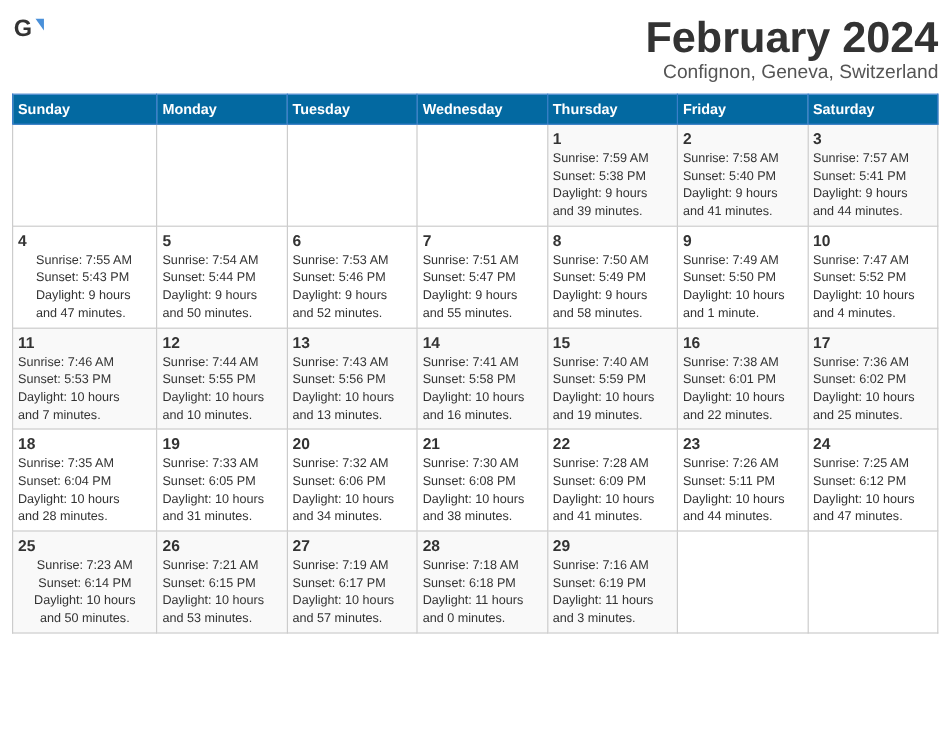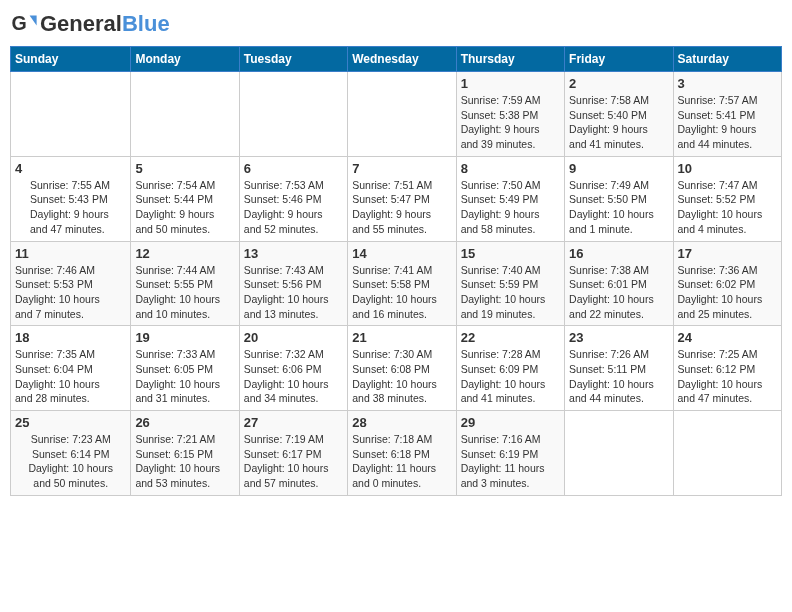--- a/index.html
+++ b/index.html
@@ -89,23 +89,24 @@
   </style>
 </head>
 <body>
 
 <div class="header-area">
   <div class="logo">
     <svg class="logo-icon" viewBox="0 0 40 40" xmlns="http://www.w3.org/2000/svg">
       <text x="2" y="28" font-size="28" font-weight="bold" fill="#333">G</text>
       <polygon points="28,8 38,8 38,22" fill="#4a90d9"></polygon>
     </svg>
-    <div class="logo-text">
-      <span style="color:#333">General</span><span style="color:#4a90d9">Blue</span>
-    </div>
+  </div>
+  <div class="title-area">
+    <div class="main-title">February 2024</div>
+    <div class="subtitle">Confignon, Geneva, Switzerland</div>
   </div>
 </div>
 
 <table>
   <thead>
     <tr>
     <th>Sunday</th>
         <th>Monday</th>
         <th>Tuesday</th>
         <th>Wednesday</th>

